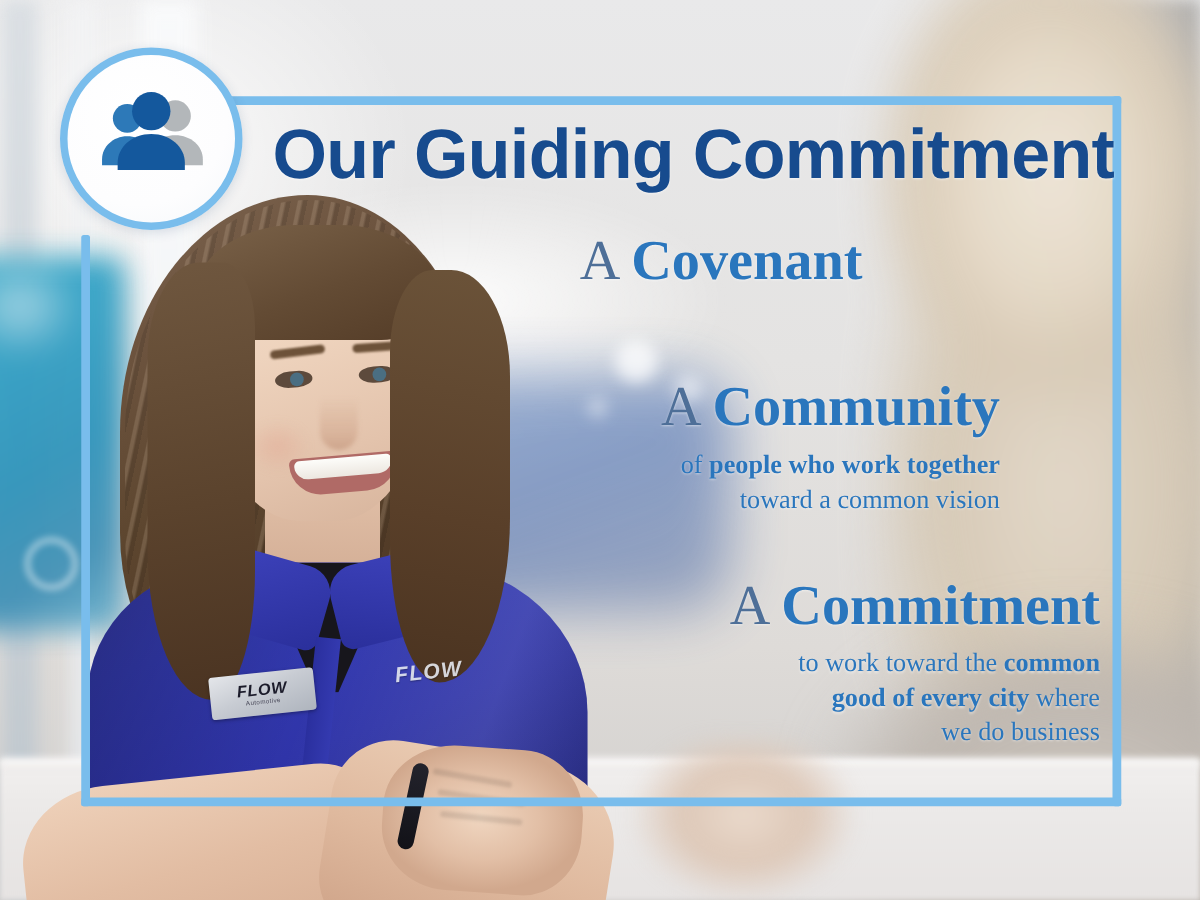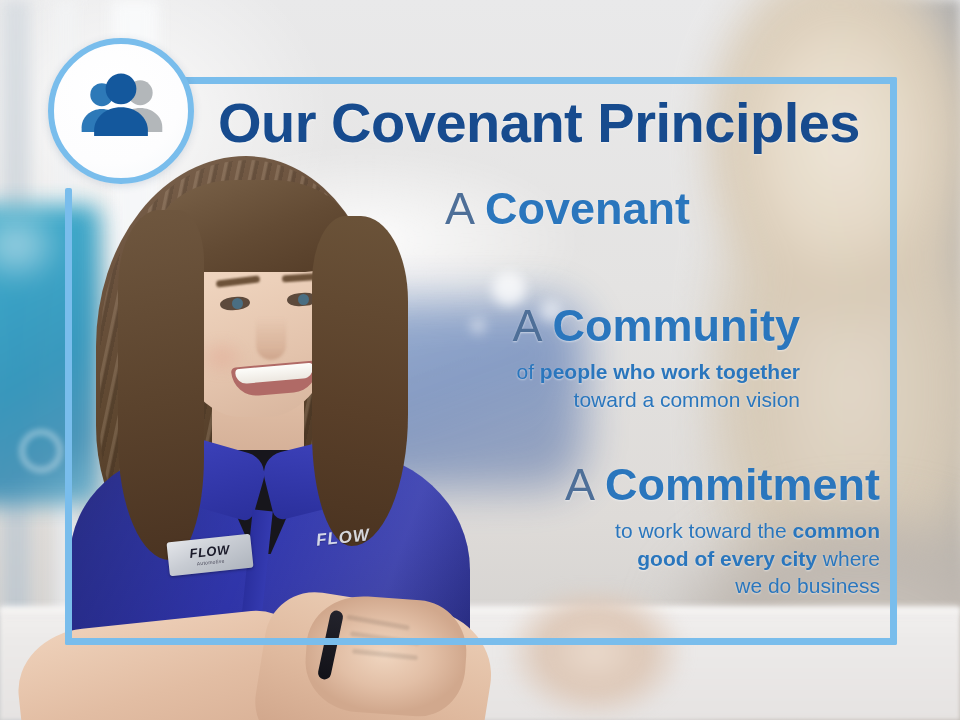--- a/index.html
+++ b/index.html
@@ -282,21 +282,21 @@
 
   .headline {
     position:absolute; left: 218px; top: 95px;
     font-size: 56px; line-height: 1;
     font-weight: 700; letter-spacing: -0.5px;
     color: var(--navy);
     text-shadow: 0 1px 2px rgba(255,255,255,.55);
     white-space: nowrap;
   }
 
-  .block { position:absolute; text-align: right; }
+  .block { position:absolute; text-align: right; font-family: Liberation Serif, serif; }
   .block .big {
     font-size: 45px; line-height: 1.02; white-space: nowrap;
     text-shadow: 0 1px 2px rgba(255,255,255,.5);
   }
   .big .art { font-weight: 400; color: var(--slate); }
   .big .word { font-weight: 700; color: var(--brightblue); }
   .block .sub {
     font-size: 21px; line-height: 1.32; color: var(--brightblue);
     margin-top: 9px; font-weight: 400;
     text-shadow: 0 1px 2px rgba(255,255,255,.5);
@@ -389,21 +389,21 @@
 
       <circle cx="30" cy="33" r="12" fill="#2d79b8"></circle>
       <path d="M30 48c-12 0-21 9-21 19v5h42v-5c0-10-9-19-21-19z" fill="#2d79b8"></path>
 
       <circle cx="50" cy="27" r="16" fill="#14589d"></circle>
       <path d="M50 46c-16 0-28 11-28 24v6h56v-6c0-13-12-24-28-24z" fill="#14589d"></path>
     </svg>
   </div>
 
   <div class="content">
-    <div class="headline">Our Covenant Principles</div>
+    <div class="headline">Our Guiding Commitment</div>
 
     <div class="block block-covenant">
       <div class="big">
         <span class="art">A</span>
         <span class="word">Covenant</span>
       </div>
     </div>
 
     <div class="block block-commitment">
       <div class="big">

